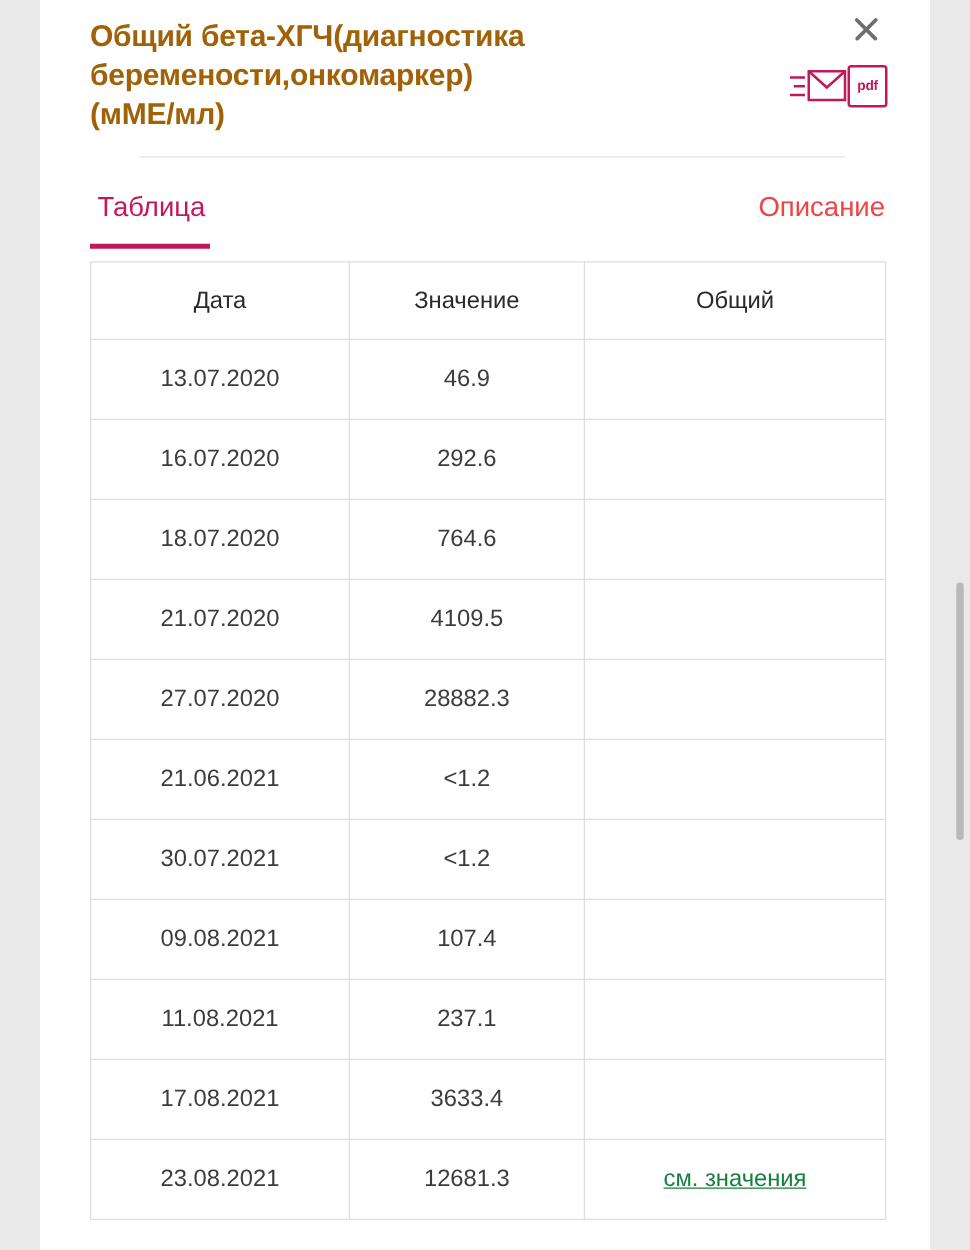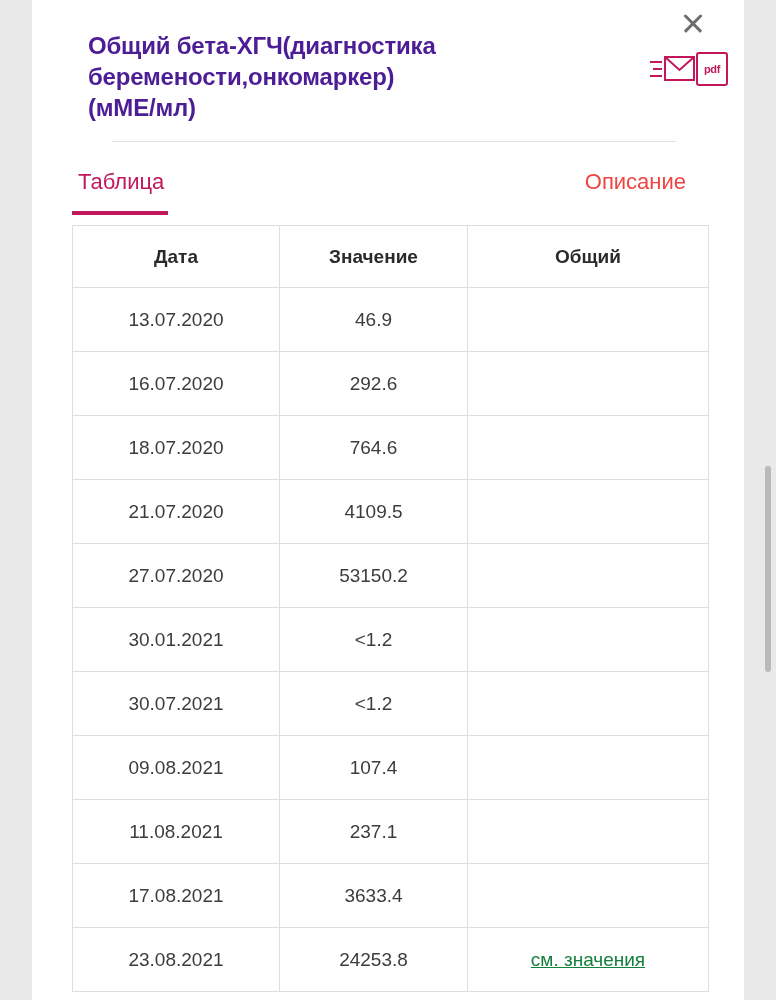--- a/index.html
+++ b/index.html
@@ -28,24 +28,24 @@
   }
   .header {
     position: relative;
     padding: 14px 34px 0 40px;
     min-height: 110px;
   }
   .title {
     font-size: 24px;
     line-height: 31px;
     font-weight: bold;
-    color: #4c1d95;
+    color: #a16207;
     letter-spacing: -0.2px;
     width: 470px;
-    margin: 16px;
+    margin: 0;
     white-space: pre-line;
   }
   .close-icon {
     position: absolute;
     right: 34px;
     top: 6px;
     width: 34px;
     height: 34px;
     cursor: pointer;
   }
@@ -57,21 +57,21 @@
     width: 24px;
     height: 2.5px;
     background: #6e6e6e;
     border-radius: 2px;
   }
   .close-icon:before { transform: rotate(45deg); }
   .close-icon:after { transform: rotate(-45deg); }
 
   .actions {
     position: absolute;
-    right: 16px;
+    right: 34px;
     top: 52px;
     display: flex;
     align-items: flex-end;
   }
   .mail-icon { width: 46px; height: 34px; cursor: pointer; }
   .pdf-icon {
     width: 32px; height: 34px; cursor: pointer;
     border: 2px solid #c2185b;
     border-radius: 3px;
     display: flex; align-items: center; justify-content: center;
@@ -87,21 +87,21 @@
   .divider {
     margin: 18px 34px 0 40px;
     height: 1px;
     background: #e2e2e2;
   }
 
   .tabs {
     display: flex;
     justify-content: space-between;
     align-items: flex-start;
-    padding: 26px 52px 0 40px;
+    padding: 26px 30px 0 40px;
   }
   .tab {
     font-size: 22px;
     color: #ef4444;
     padding-bottom: 16px;
     cursor: pointer;
     background: none;
     border: none;
     font-family: inherit;
   }
@@ -119,21 +119,21 @@
   }
   th, td {
     border: 1px solid #dedede;
     text-align: center;
     font-size: 19px;
     color: #3c3c3c;
     height: 64px;
     font-weight: normal;
   }
   th {
-    font-weight: bold;
+    font-weight: normal;
     color: #2a2a2a;
     height: 62px;
   }
   col.c-date { width: 207px; }
   col.c-value { width: 188px; }
   col.c-norm { width: 241px; }
   .norm-link {
     text-decoration: underline;
     color: #15803d;
     cursor: pointer;
@@ -215,25 +215,25 @@
           <td>764.6</td>
           <td></td>
         </tr>
         <tr>
           <td>21.07.2020</td>
           <td>4109.5</td>
           <td></td>
         </tr>
         <tr>
           <td>27.07.2020</td>
-          <td>53150.2</td>
-          <td></td>
-        </tr>
-        <tr>
-          <td>30.01.2021</td>
+          <td>28882.3</td>
+          <td></td>
+        </tr>
+        <tr>
+          <td>21.06.2021</td>
           <td>&lt;1.2</td>
           <td></td>
         </tr>
         <tr>
           <td>30.07.2021</td>
           <td>&lt;1.2</td>
           <td></td>
         </tr>
         <tr>
           <td>09.08.2021</td>
@@ -245,21 +245,21 @@
           <td>237.1</td>
           <td></td>
         </tr>
         <tr>
           <td>17.08.2021</td>
           <td>3633.4</td>
           <td></td>
         </tr>
         <tr>
           <td>23.08.2021</td>
-          <td>24253.8</td>
+          <td>12681.3</td>
           <td>
             <span class="norm-link">см. значения</span>
           </td>
         </tr>
       </tbody>
     </table>
 
   </div>
 
   <div class="scrollbar"></div>

